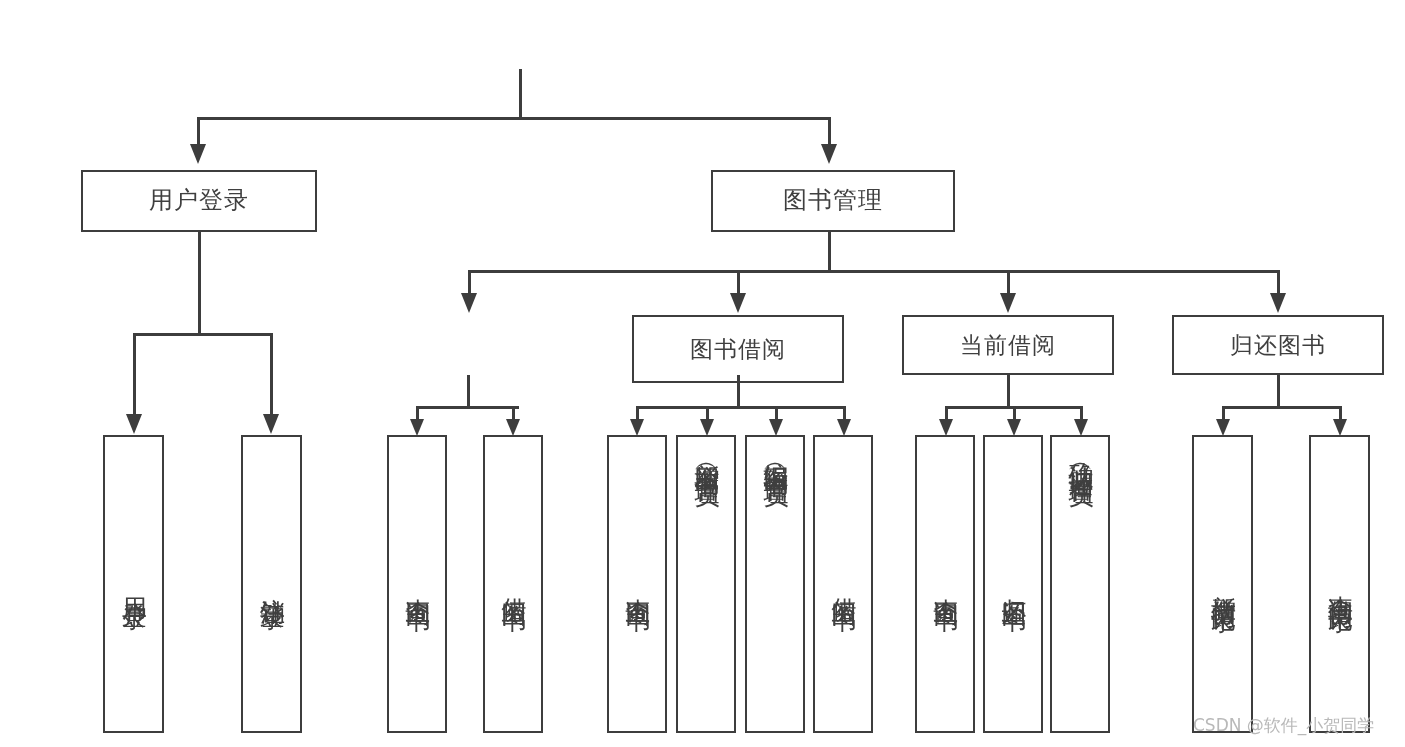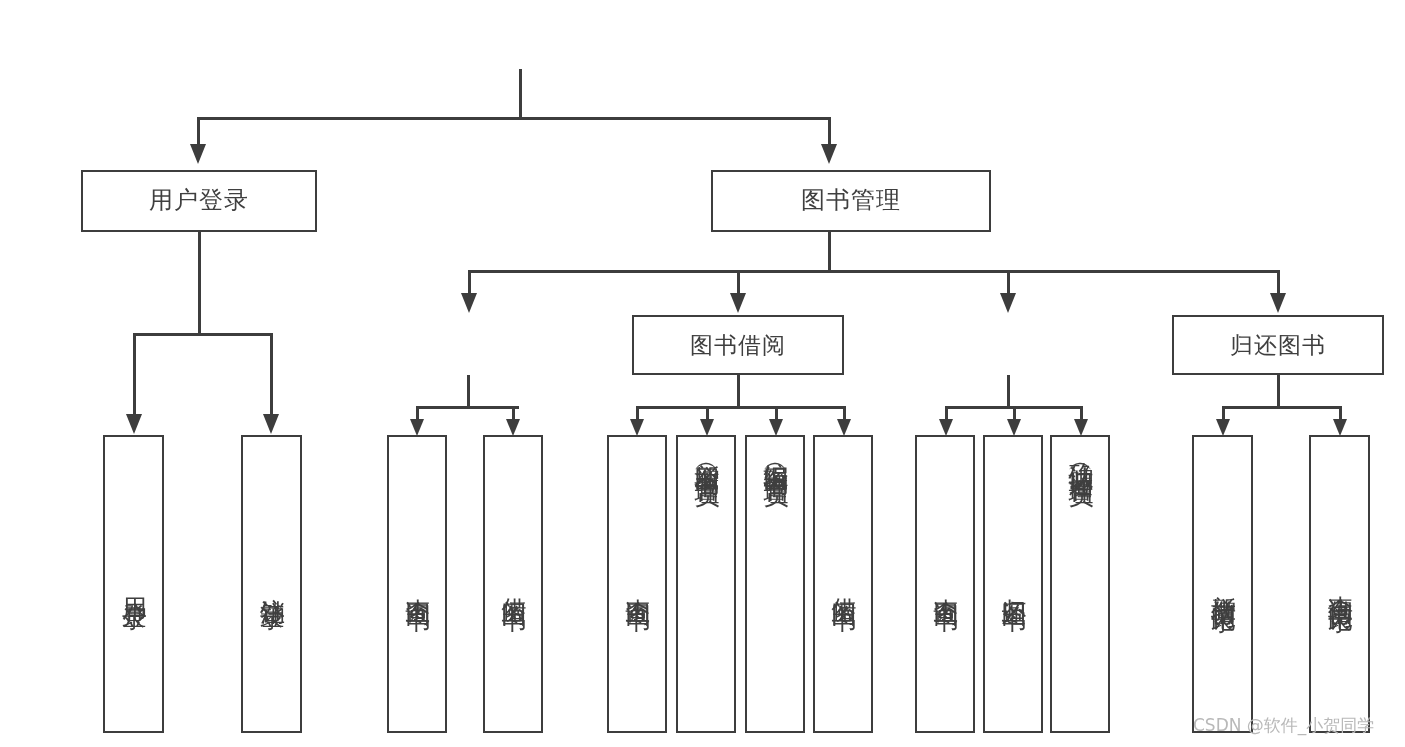--- a/index.html
+++ b/index.html
@@ -98,21 +98,21 @@
   <div class="hline" style="left:197px; top:117px; width:633px; height:2.5px;"></div>
 
   <div class="vline" style="left:197px; top:117px; height:28px;"></div>
   <div class="arrow" style="left:190px; top:144px;"></div>
   <div class="vline" style="left:828px; top:117px; height:28px;"></div>
   <div class="arrow" style="left:821px; top:144px;"></div>
 
   <div class="node level2" style="left:81px; top:170px; width:236px; height:62px;">
     <span class="label">用户登录</span>
   </div>
-  <div class="node level2" style="left:711px; top:170px; width:280px; height:62px;">
+  <div class="node level2" style="left:711px; top:170px; width:244px; height:62px;">
     <span class="label">图书管理</span>
   </div>
 
   <div class="vline" style="left:198px; top:232px; height:103px;"></div>
   <div class="hline" style="left:133px; top:333px; width:139px;"></div>
   <div class="vline" style="left:133px; top:333px; height:82px;"></div>
   <div class="arrow" style="left:126px; top:414px;"></div>
   <div class="vline" style="left:270px; top:333px; height:82px;"></div>
   <div class="arrow" style="left:263px; top:414px;"></div>
 
@@ -120,22 +120,25 @@
   <div class="hline" style="left:468px; top:270px; width:811px;"></div>
   <div class="vline" style="left:468px; top:270px; height:24px;"></div>
   <div class="arrow" style="left:461px; top:293px;"></div>
   <div class="vline" style="left:737px; top:270px; height:24px;"></div>
   <div class="arrow" style="left:730px; top:293px;"></div>
   <div class="vline" style="left:1007px; top:270px; height:24px;"></div>
   <div class="arrow" style="left:1000px; top:293px;"></div>
   <div class="vline" style="left:1277px; top:270px; height:24px;"></div>
   <div class="arrow" style="left:1270px; top:293px;"></div>
 
-  <div class="node level3" style="left:632px; top:315px; width:212px; height:60px;">
+  <div class="node level3" style="left:632px; top:315px; width:212px; height:68px;">
     <span class="label">图书借阅</span>
+  </div>
+  <div class="node level3" style="left:902px; top:315px; width:212px; height:60px;">
+    <span class="label">当前借阅</span>
   </div>
   <div class="node level3" style="left:1172px; top:315px; width:212px; height:60px;">
     <span class="label">归还图书</span>
   </div>
 
   <div class="vline" style="left:467px; top:375px; height:33px;"></div>
   <div class="hline" style="left:416px; top:406px; width:103px;"></div>
   <div class="vline" style="left:416px; top:406px; height:14px;"></div>
   <div class="arrow arrow-sm" style="left:410px; top:419px;"></div>
   <div class="vline" style="left:512px; top:406px; height:14px;"></div>

